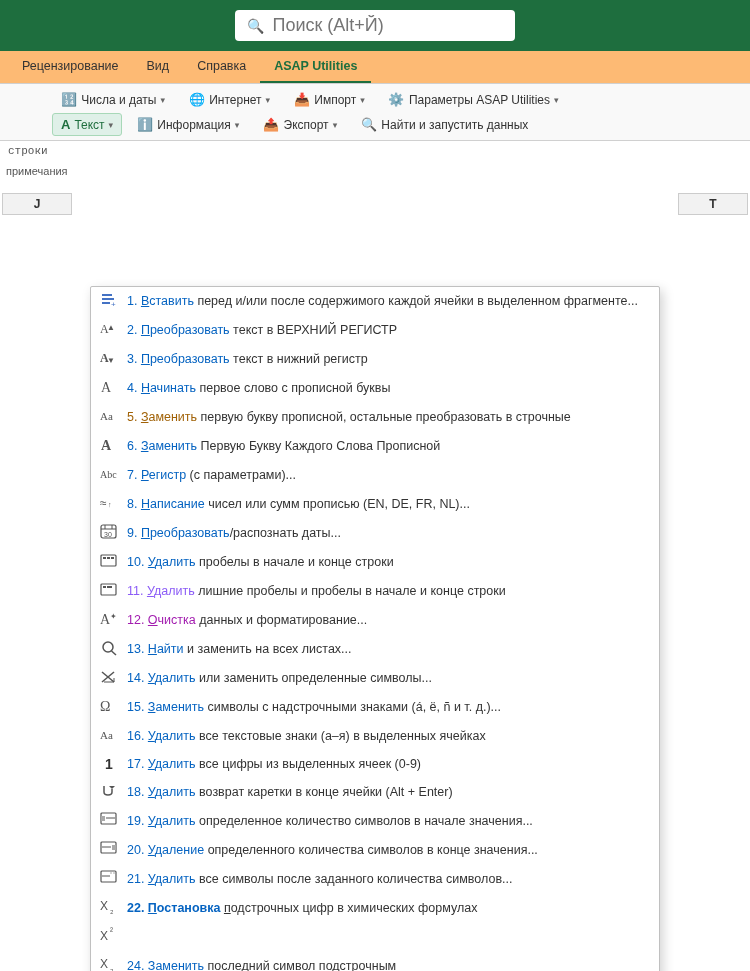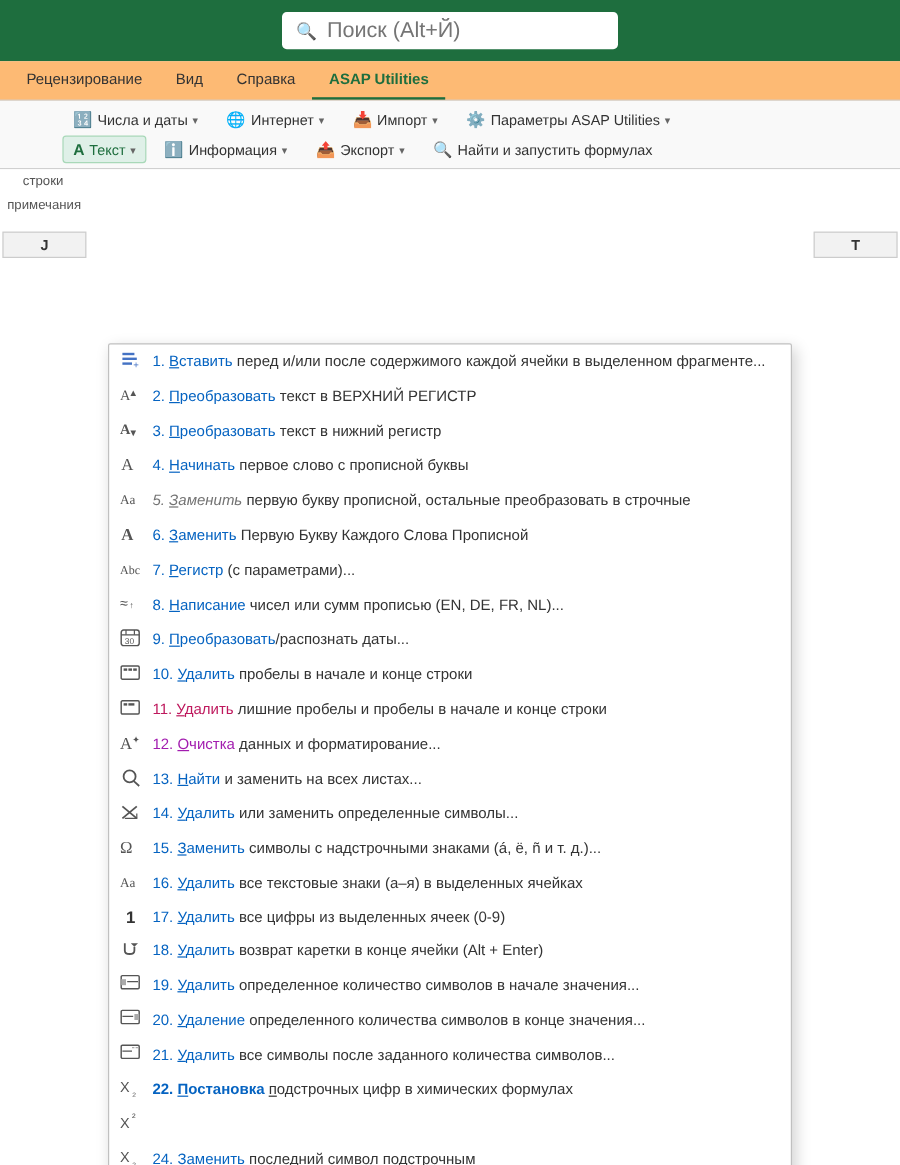--- a/index.html
+++ b/index.html
@@ -186,28 +186,28 @@
       <span>Информация</span>
       <span class="caret">▾</span>
     </div>
     <div class="ribbon-btn">
       <span style="font-size:13px;">📤</span>
       <span>Экспорт</span>
       <span class="caret">▾</span>
     </div>
     <div class="ribbon-btn">
       <span style="font-size:13px;">🔍</span>
-      <span>Найти и запустить формулах</span>
+      <span>Найти и запустить данных</span>
     </div>
   </div>
 </div>
 
 <div style="position:relative; background:white; height:100%;">
 
-  <div style="position:absolute; top:2px; left:15px; font-size:11px; color:#555; padding:2px 4px;">строки</div>
+  <div style="position:absolute; top:2px; left:4px; font-size:11px; color:#555; padding:2px 4px;font-family:Liberation Mono, monospace;">строки</div>
   <div style="position:absolute; top:22px; left:2px; font-size:11px; color:#555; padding:2px 4px;">примечания</div>
 
   <div style="position:absolute; top:52px; left:2px; width:70px; background:#f2f2f2; border:1px solid #ccc; text-align:center; font-size:12px; color:#333; padding:3px 0; font-weight:600;">J</div>
 
   <div style="position:absolute; top:52px; right:2px; width:70px; background:#f2f2f2; border:1px solid #ccc; text-align:center; font-size:12px; color:#333; padding:3px 0; font-weight:600;">T</div>
 
   <div class="dropdown-menu">
 
     <div class="menu-item">
       <span class="menu-item-icon" style="color:#4472c4;">
@@ -254,21 +254,21 @@
         <span style="color:#0563c1;">4. <span class="underline-text">Н</span>ачинать</span> первое слово с прописной буквы
       </span>
     </div>
     <div class="menu-item">
       <span class="menu-item-icon">
         <svg width="18" height="16" viewBox="0 0 18 16">
             <text x="0" y="12" font-size="11" fill="#555" font-family="serif">Aa</text>
           </svg>
       </span>
       <span class="menu-item-text">
-        <span style="color:#737373;font-style:italic;">5. <span class="underline-text">З</span>аменить</span> первую букву прописной, остальные преобразовать в строчные
+        <span style="color:#a16207;">5. <span class="underline-text">З</span>аменить</span> первую букву прописной, остальные преобразовать в строчные
       </span>
     </div>
     <div class="menu-item">
       <span class="menu-item-icon">
         <svg width="18" height="16" viewBox="0 0 18 16">
             <text x="1" y="13" font-size="14" fill="#555" font-family="serif" font-weight="bold">A</text>
           </svg>
       </span>
       <span class="menu-item-text">
         <span style="color:#0563c1;">6. <span class="underline-text">З</span>аменить</span> Первую Букву Каждого Слова Прописной
@@ -324,21 +324,21 @@
     </div>
     <div class="menu-item">
       <span class="menu-item-icon">
         <svg width="18" height="16" viewBox="0 0 18 16">
             <rect x="1" y="2" width="15" height="11" rx="1" fill="none" stroke="#555" stroke-width="1.2"></rect>
             <rect x="3" y="4" width="3" height="2" fill="#555"></rect>
             <rect x="7" y="4" width="5" height="2" fill="#555"></rect>
           </svg>
       </span>
       <span class="menu-item-text">
-        <span style="color:#be185d;text-align:center;">11. <span class="underline-text">У</span>далить</span> лишние пробелы и пробелы в начале и конце строки
+        <span style="color:#8b5cf6;text-align:center;">11. <span class="underline-text">У</span>далить</span> лишние пробелы и пробелы в начале и конце строки
       </span>
     </div>
     <div class="menu-item">
       <span class="menu-item-icon">
         <svg width="18" height="16" viewBox="0 0 18 16">
             <text x="0" y="13" font-size="14" fill="#555" font-family="serif">A</text>
             <text x="10" y="8" font-size="8" fill="#555">✦</text>
           </svg>
       </span>
       <span class="menu-item-text">

